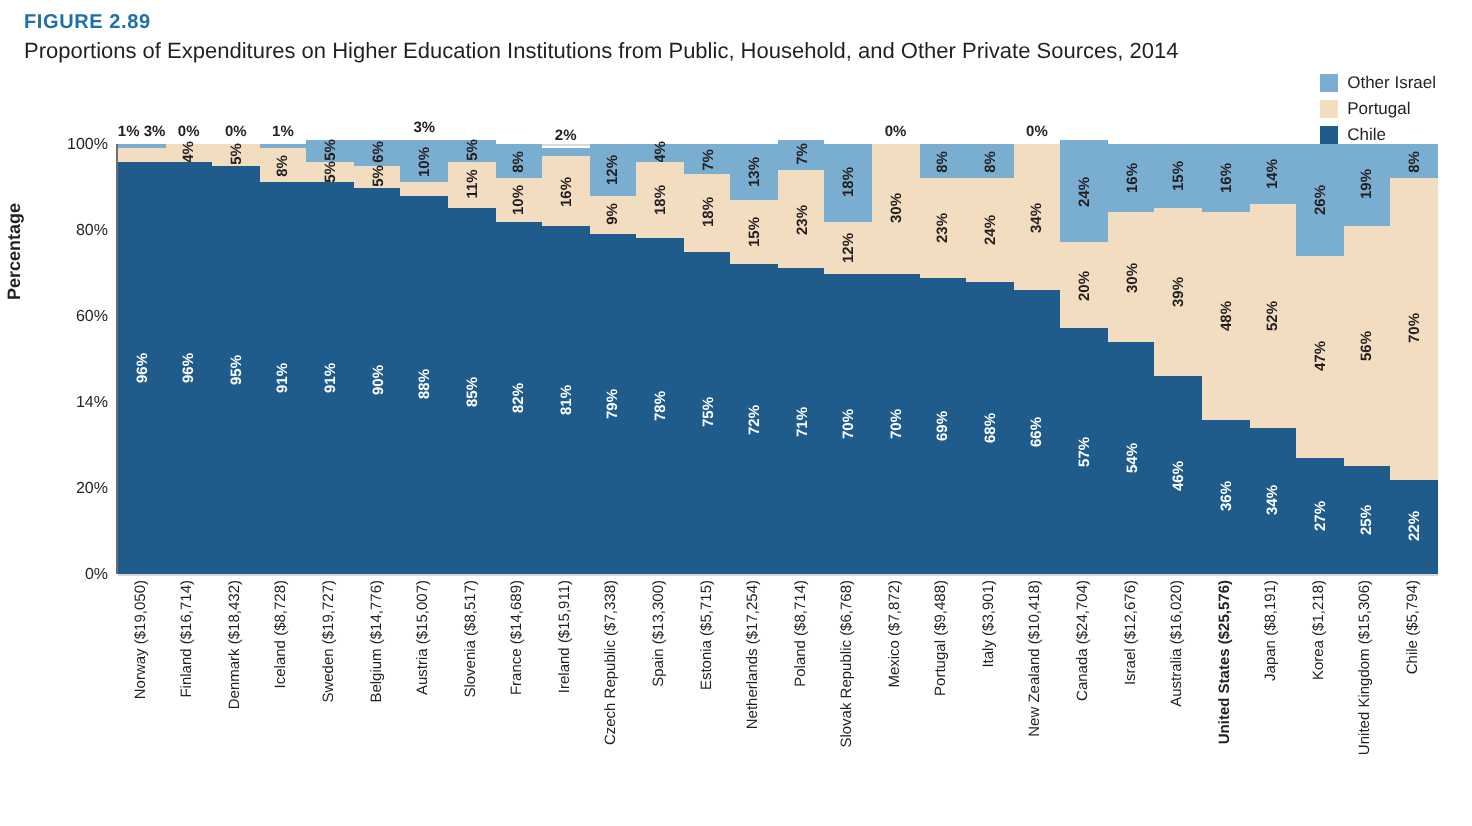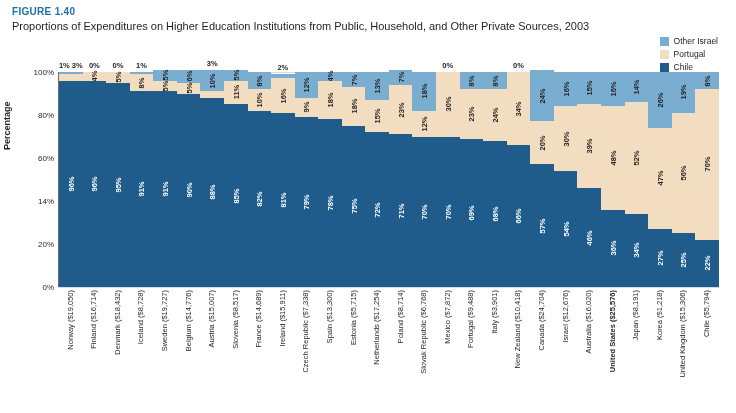--- a/index.html
+++ b/index.html
@@ -31,22 +31,22 @@
   .xl{position:relative;height:90px;}
   .xl span{position:absolute;left:50%;top:0;transform-origin:left top;transform:rotate(-90deg) translate(-100%,-50%);font-size:7.5px;color:#231f20;white-space:nowrap;}
   .xl.bold span{font-weight:bold;}
   .xaxis-title{position:absolute;left:0;top:382px;width:736px;text-align:center;font-size:9.5px;font-weight:bold;color:#1f5c8b;}
 </style>
 </head>
 <body>
 
 <div class="page">
 
-  <div class="fig-label">FIGURE 1.40</div>
-  <div class="fig-title">Proportions of Expenditures on Higher Education Institutions from Public, Household, and Other Private Sources, 2003</div>
+  <div class="fig-label">FIGURE 2.89</div>
+  <div class="fig-title">Proportions of Expenditures on Higher Education Institutions from Public, Household, and Other Private Sources, 2014</div>
 
   <div class="legend">
     <div class="legend-row">
       <span class="legend-sw" style="background:#7aaed1;"></span>
       <span class="legend-txt">Other Israel</span>
     </div>
     <div class="legend-row">
       <span class="legend-sw" style="background:#f2ddc1;"></span>
       <span class="legend-txt">Portugal</span>
     </div>

